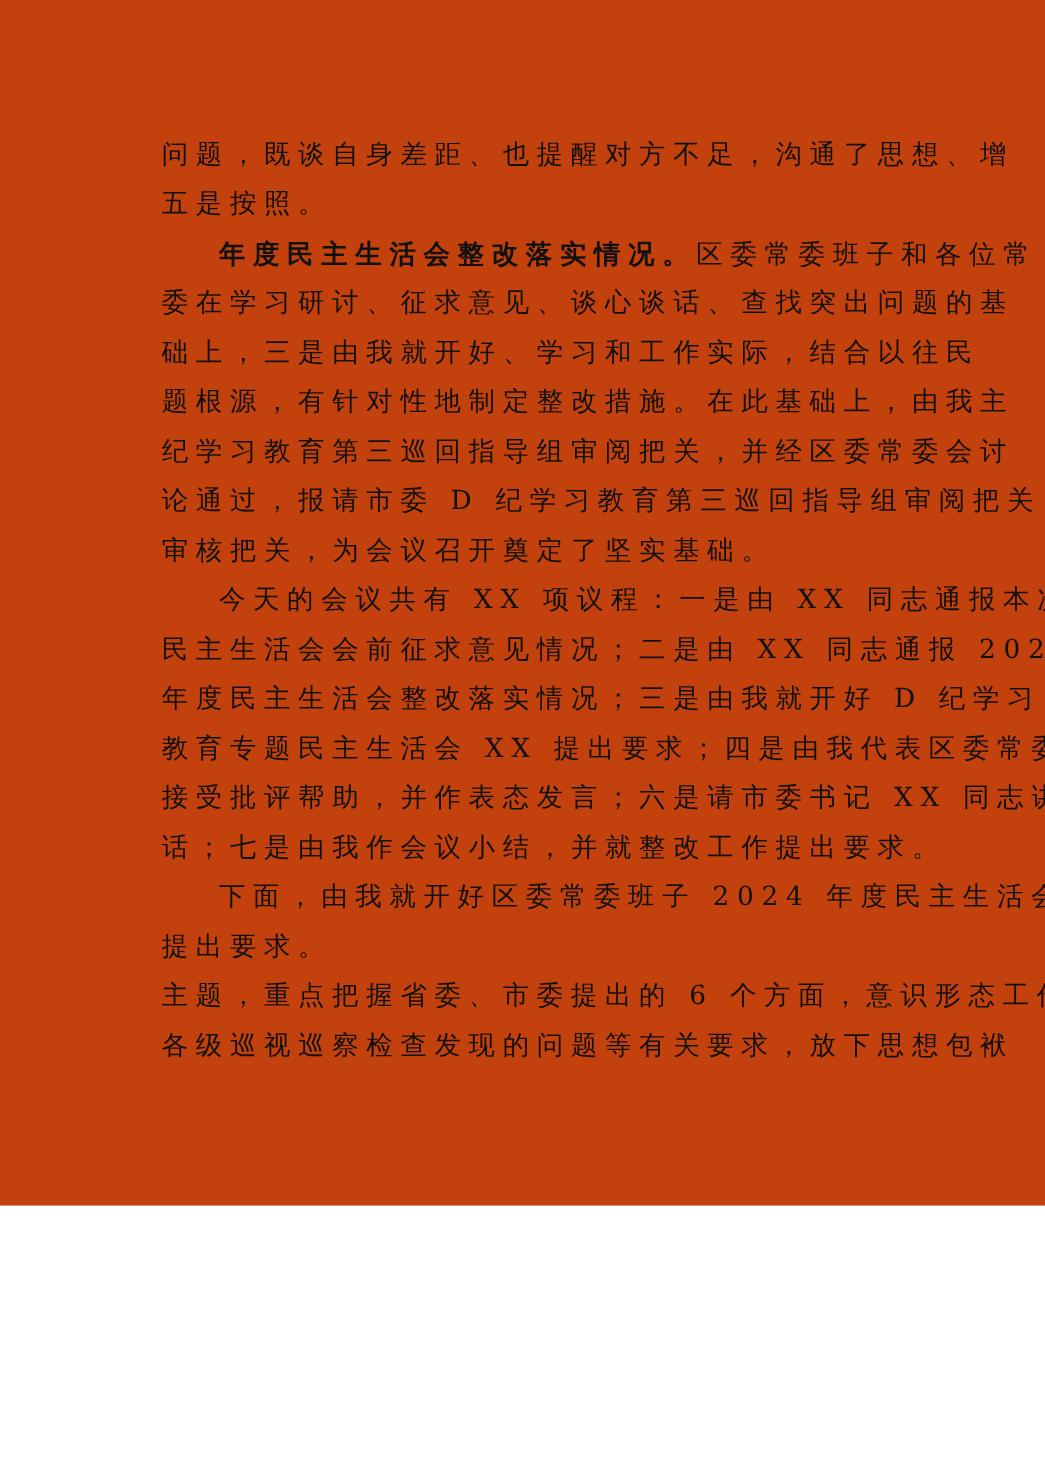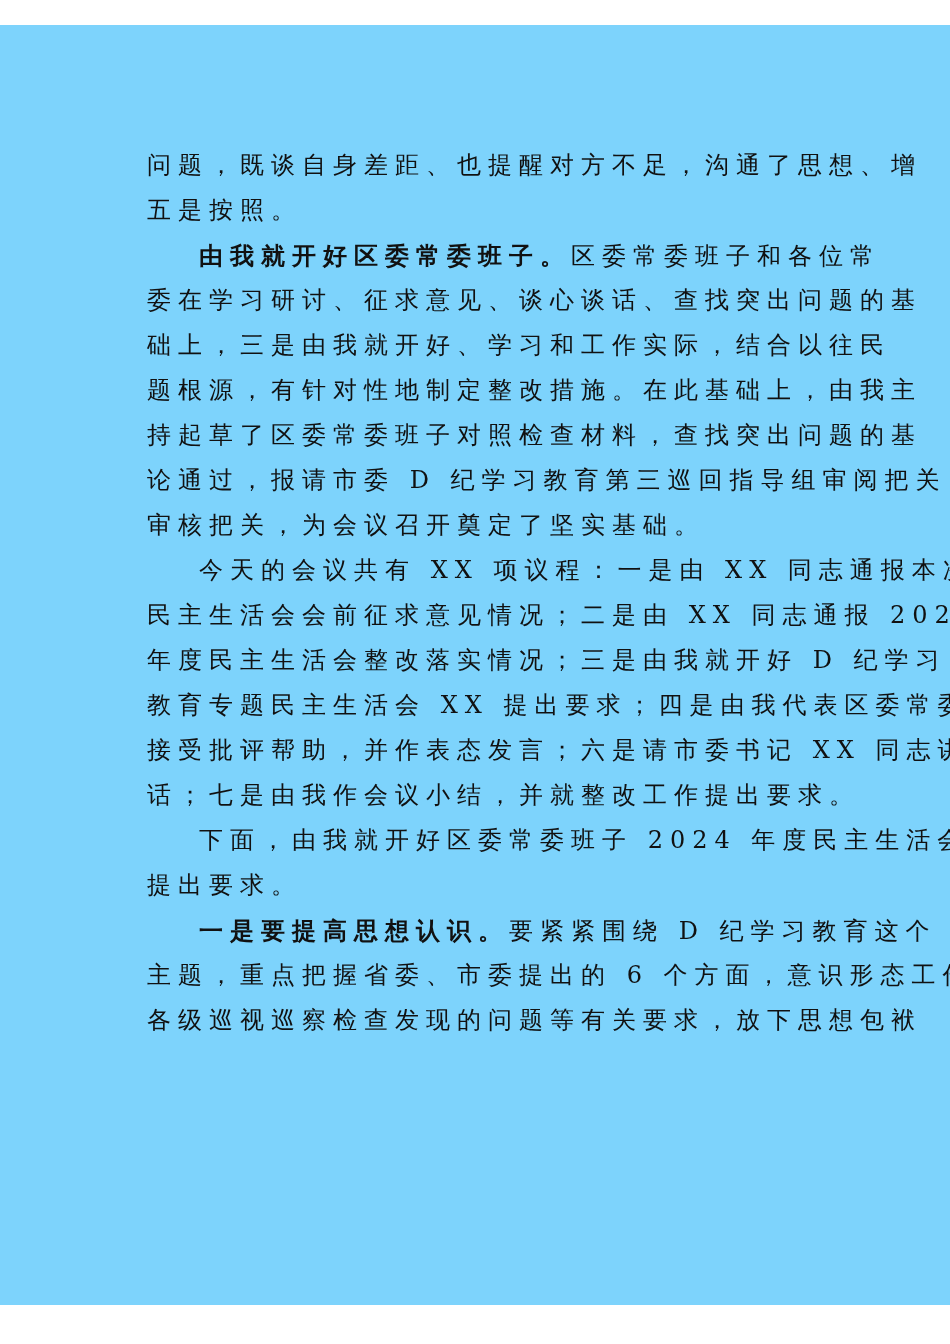--- a/index.html
+++ b/index.html
@@ -11,23 +11,22 @@
       width: 950px;
       height: 1344px;
       position: relative;
       overflow: hidden;
     }
     .page {
       position: absolute;
       left: 0;
       top: 0;
       width: 950px;
-      height: 1280px;
-      background: #7dd3fc;
-      margin-top: 25px;
+      height: 1096px;
+      background: #c2410c;
     }
     .content {
       position: absolute;
       left: 147px;
       top: 118px;
       width: 700px;
       font-family: "DejaVu Serif", "Liberation Serif", serif;
       font-size: 24px;
       color: #111111;
     }
@@ -47,39 +46,38 @@
 </head>
 <body>
 
 <div class="page">
   <div class="content" id="content">
       <div class="paragraph">
         <div class="line"><span>问题，既谈自身差距、也提醒对方不足，沟通了思想、增</span></div>
         <div class="line"><span>五是按照。</span></div>
       </div>
       <div class="paragraph">
-        <div class="line indent"><span class="bold">由我就开好区委常委班子。</span><span>区委常委班子和各位常</span></div>
+        <div class="line indent"><span class="bold">年度民主生活会整改落实情况。</span><span>区委常委班子和各位常</span></div>
         <div class="line"><span>委在学习研讨、征求意见、谈心谈话、查找突出问题的基</span></div>
         <div class="line"><span>础上，三是由我就开好、学习和工作实际，结合以往民</span></div>
         <div class="line"><span>题根源，有针对性地制定整改措施。在此基础上，由我主</span></div>
-        <div class="line"><span>持起草了区委常委班子对照检查材料，查找突出问题的基</span></div>
+        <div class="line"><span>纪学习教育第三巡回指导组审阅把关，并经区委常委会讨</span></div>
         <div class="line"><span>论通过，报请市委 D 纪学习教育第三巡回指导组审阅把关；</span></div>
         <div class="line"><span>审核把关，为会议召开奠定了坚实基础。</span></div>
       </div>
       <div class="paragraph">
         <div class="line indent"><span>今天的会议共有 XX 项议程：一是由 XX 同志通报本次</span></div>
         <div class="line"><span>民主生活会会前征求意见情况；二是由 XX 同志通报 2024</span></div>
         <div class="line"><span>年度民主生活会整改落实情况；三是由我就开好 D 纪学习</span></div>
         <div class="line"><span>教育专题民主生活会 XX 提出要求；四是由我代表区委常委</span></div>
         <div class="line"><span>接受批评帮助，并作表态发言；六是请市委书记 XX 同志讲</span></div>
         <div class="line"><span>话；七是由我作会议小结，并就整改工作提出要求。</span></div>
       </div>
       <div class="paragraph">
         <div class="line indent"><span>下面，由我就开好区委常委班子 2024 年度民主生活会</span></div>
         <div class="line"><span>提出要求。</span></div>
       </div>
       <div class="paragraph">
-        <div class="line indent"><span class="bold">一是要提高思想认识。</span><span>要紧紧围绕 D 纪学习教育这个</span></div>
         <div class="line"><span>主题，重点把握省委、市委提出的 6 个方面，意识形态工作，</span></div>
         <div class="line"><span>各级巡视巡察检查发现的问题等有关要求，放下思想包袱</span></div>
       </div>
     </div>
 </div>
 
 </body></html>

